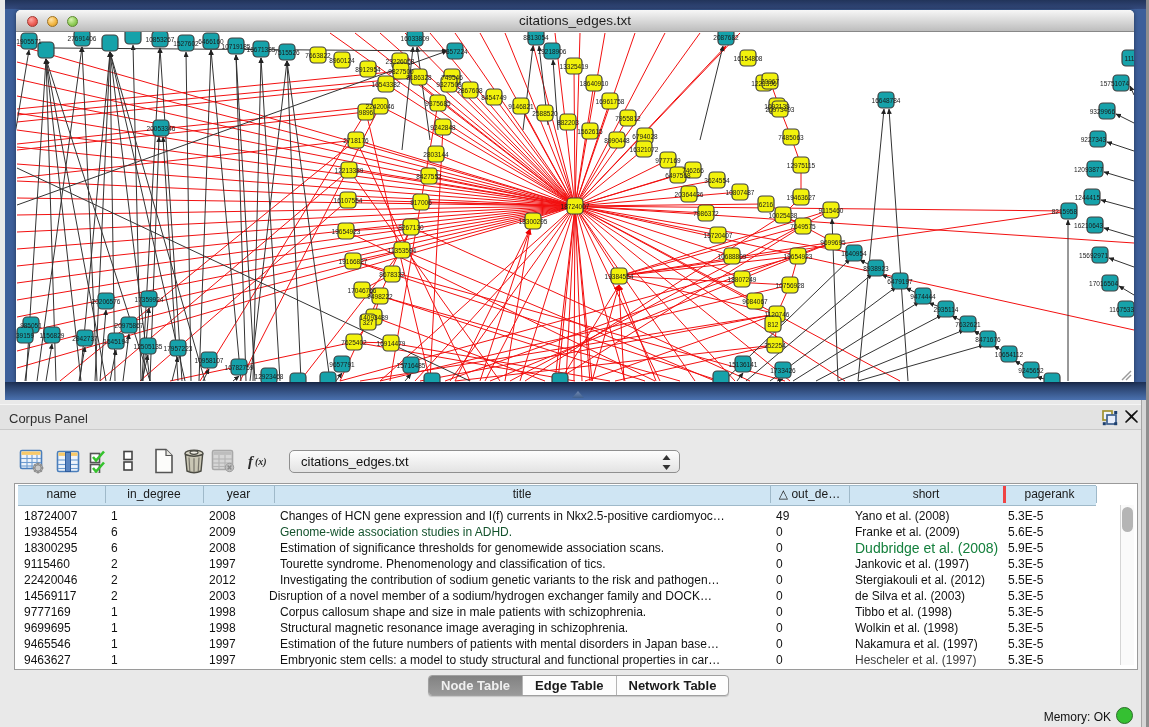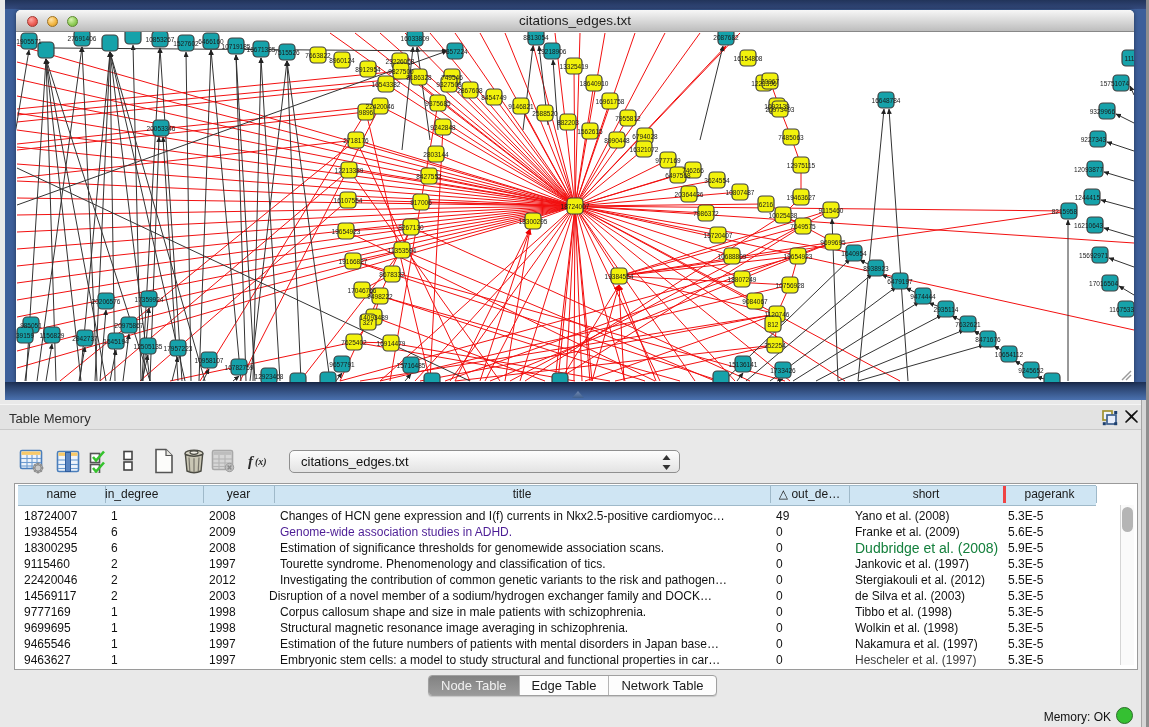--- a/index.html
+++ b/index.html
@@ -10,21 +10,21 @@
 .tbar .tt{text-align:center;font-size:13.5px;color:#1d1d1d;line-height:21px}
 .lamp{position:absolute;top:5.5px;width:11px;height:11px;border-radius:50%;box-sizing:border-box}
 .l1{left:11px;background:radial-gradient(circle at 35% 30%,#ffa9a4,#ee6058 55%,#c93f38);border:1px solid #a33730}
 .l2{left:31px;background:radial-gradient(circle at 35% 30%,#ffe3a8,#f3b846 55%,#d19426);border:1px solid #9e7120}
 .l3{left:51px;background:radial-gradient(circle at 35% 30%,#d8f3b0,#93cf5c 55%,#6fae38);border:1px solid #5d8a30}
 .tpanel-h{position:absolute;left:0;top:404px;width:100%;height:26px;background:#e3e3e3;border-top:1px solid #f5f5f5;border-bottom:1px solid #cacaca;box-sizing:border-box}
 .tpanel-h .cap{position:absolute;left:9px;top:6px;font-size:13px;color:#2e2e2e}
 .combo{position:absolute;left:289px;top:450px;width:391px;height:23px;border:1px solid #8f8f8f;border-radius:5px;background:linear-gradient(#fdfdfd,#e3e3e3);box-sizing:border-box}
 .combo .ct{position:absolute;left:11px;top:3px;font-size:13px;color:#111}
 .seg{position:absolute;left:428px;top:675px;height:19px;border:1px solid #a0a0a0;border-radius:4px;background:#fdfdfd;box-shadow:0 1px 1px rgba(0,0,0,.15);overflow:hidden;display:flex}
-.seg div{font-size:13px;font-weight:normal;line-height:19px;padding:0 12px;color:#1a1a1a}
+.seg div{font-size:13px;font-weight:bold;line-height:19px;padding:0 12px;color:#1a1a1a}
 .seg .on{background:linear-gradient(#828282,#9a9a9a);color:#f0f0f0}
 .seg .sep{width:1px;padding:0;background:#b5b5b5}
 .icons{position:absolute;top:448px;left:0}
 .ic{position:absolute;top:0}
 </style></head><body>
 <div class="desktop">
     <div class="topstrip"></div>
     <div class="botband"></div>
 <div style="position:absolute;left:567px;top:391px;width:12px;height:7px;background:linear-gradient(#6f86ad,#41618f);clip-path:polygon(50% 0,100% 100%,0 100%)"></div>
 </div>
@@ -560,21 +560,21 @@
 <text x="533" y="223.5" font-size="6.5" font-family="Liberation Sans,sans-serif" fill="#1a1a1a" text-anchor="middle">18300295</text>
 <text x="575" y="208.5" font-size="6.5" font-family="Liberation Sans,sans-serif" fill="#1a1a1a" text-anchor="middle">18724007</text>
 <g stroke="#9a9a9a" stroke-width="1.5">
           <line x1="1122" y1="380" x2="1131" y2="371"></line>
           <line x1="1126" y1="380" x2="1131" y2="375"></line>
         </g>
 </svg>
   </div>
 </div>
 <div class="tpanel-h">
-    <div class="cap">Table Memory</div>
+    <div class="cap">Corpus Panel</div>
   <svg class="ic" style="position:absolute;left:1102px;top:5px" width="16" height="16" viewBox="0 0 16 16">
     <rect x="1" y="1" width="9" height="9" fill="#eef3fa" stroke="#a09130" stroke-width="1.7"></rect>
     <rect x="5" y="5" width="9" height="9" fill="#e8eefb" stroke="#3c5f8e" stroke-width="1.7"></rect>
     <rect x="12.2" y="1" width="3" height="3" fill="#1c3f6e"></rect>
       <rect x="0.8" y="12.2" width="3" height="3" fill="#1c3f6e"></rect>
       <rect x="12.2" y="12.2" width="3" height="3" fill="#1c3f6e"></rect>
   </svg>
   <svg class="ic" style="position:absolute;left:1124px;top:4px" width="15" height="15" viewBox="0 0 15 15">
     <path d="M2,1 L7.5,6 L13,1 L14,2 L8.8,7.5 L14,13 L13,14 L7.5,9 L2,14 L1,13 L6.2,7.5 L1,2 Z" fill="#111"></path>
   </svg>
@@ -659,58 +659,58 @@
 <div class="combo">
     <div class="ct">citations_edges.txt</div>
   <svg style="position:absolute;right:8px;top:4px" width="9" height="15" viewBox="0 0 9 15">
     <path d="M4.5,0 L8.5,5 H0.5 Z" fill="#333"></path>
       <path d="M4.5,15 L8.5,10 H0.5 Z" fill="#333"></path>
   </svg>
 </div>
 <div style="position:absolute;left:14px;top:483px;width:1122px;height:185px;background:#fff;border:1px solid #9a9a9a">
 <div style="position:absolute;left:3px;top:1px;height:19px;width:1078px;background:#cfe5f3;border-top:1px solid #9fb9c9;border-bottom:1px solid #9fb9c9"></div>
 <div style="position:absolute;left:3px;top:2px;width:87px;height:17px;line-height:17px;text-align:center;font-size:12px;color:#1a1a1a;border-right:1px solid #9fb9c9;overflow:hidden;white-space:nowrap">name</div>
-<div style="position:absolute;left:90px;top:2px;width:98px;height:17px;line-height:17px;text-align:left;font-size:12px;color:#1a1a1a;border-right:1px solid #9fb9c9;overflow:hidden;white-space:nowrap">in_degree</div>
+<div style="position:absolute;left:90px;top:2px;width:98px;height:17px;line-height:17px;text-align:center;font-size:12px;color:#1a1a1a;border-right:1px solid #9fb9c9;overflow:hidden;white-space:nowrap">in_degree</div>
 <div style="position:absolute;left:188px;top:2px;width:71px;height:17px;line-height:17px;text-align:center;font-size:12px;color:#1a1a1a;border-right:1px solid #9fb9c9;overflow:hidden;white-space:nowrap">year</div>
 <div style="position:absolute;left:259px;top:2px;width:496px;height:17px;line-height:17px;text-align:center;font-size:12px;color:#1a1a1a;border-right:1px solid #9fb9c9;overflow:hidden;white-space:nowrap">title</div>
 <div style="position:absolute;left:755px;top:2px;width:79px;height:17px;line-height:17px;text-align:center;font-size:12px;color:#1a1a1a;border-right:1px solid #9fb9c9;overflow:hidden;white-space:nowrap">△ out_de…</div>
 <div style="position:absolute;left:834px;top:2px;width:154px;height:17px;line-height:17px;text-align:center;font-size:12px;color:#1a1a1a;border-right:3px solid #ef4444;overflow:hidden;white-space:nowrap">short</div>
 <div style="position:absolute;left:988px;top:2px;width:93px;height:17px;line-height:17px;text-align:center;font-size:12px;color:#1a1a1a;border-right:1px solid #9fb9c9;overflow:hidden;white-space:nowrap">pagerank</div>
 <div style="position:absolute;left:9px;top:24px;height:16px;line-height:16px;font-size:12px;color:#111;white-space:nowrap">18724007</div>
 <div style="position:absolute;left:96px;top:24px;height:16px;line-height:16px;font-size:12px;color:#111;white-space:nowrap">1</div>
 <div style="position:absolute;left:194px;top:24px;height:16px;line-height:16px;font-size:12px;color:#111;white-space:nowrap">2008</div>
 <div style="position:absolute;left:265px;top:24px;height:16px;line-height:16px;font-size:12px;color:#111;white-space:nowrap">Changes of HCN gene expression and I(f) currents in Nkx2.5-positive cardiomyoc…</div>
 <div style="position:absolute;left:761px;top:24px;height:16px;line-height:16px;font-size:12px;color:#111;white-space:nowrap">49</div>
 <div style="position:absolute;left:840px;top:24px;height:16px;line-height:16px;font-size:12px;color:#111;white-space:nowrap">Yano et al. (2008)</div>
 <div style="position:absolute;left:993px;top:24px;height:16px;line-height:16px;font-size:12px;color:#111;white-space:nowrap">5.3E-5</div>
 <div style="position:absolute;left:9px;top:40px;height:16px;line-height:16px;font-size:12px;color:#111;white-space:nowrap">19384554</div>
 <div style="position:absolute;left:96px;top:40px;height:16px;line-height:16px;font-size:12px;color:#111;white-space:nowrap">6</div>
 <div style="position:absolute;left:194px;top:40px;height:16px;line-height:16px;font-size:12px;color:#111;white-space:nowrap">2009</div>
-<div style="position:absolute;left:265px;top:40px;height:16px;line-height:16px;font-size:12px;color:#4c1d95;white-space:nowrap">Genome-wide association studies in ADHD.</div>
+<div style="position:absolute;left:265px;top:40px;height:16px;line-height:16px;font-size:12px;color:#14532d;white-space:nowrap">Genome-wide association studies in ADHD.</div>
 <div style="position:absolute;left:761px;top:40px;height:16px;line-height:16px;font-size:12px;color:#111;white-space:nowrap">0</div>
 <div style="position:absolute;left:840px;top:40px;height:16px;line-height:16px;font-size:12px;color:#111;white-space:nowrap">Franke et al. (2009)</div>
 <div style="position:absolute;left:993px;top:40px;height:16px;line-height:16px;font-size:12px;color:#111;white-space:nowrap">5.6E-5</div>
 <div style="position:absolute;left:9px;top:56px;height:16px;line-height:16px;font-size:12px;color:#111;white-space:nowrap">18300295</div>
 <div style="position:absolute;left:96px;top:56px;height:16px;line-height:16px;font-size:12px;color:#111;white-space:nowrap">6</div>
 <div style="position:absolute;left:194px;top:56px;height:16px;line-height:16px;font-size:12px;color:#111;white-space:nowrap">2008</div>
 <div style="position:absolute;left:265px;top:56px;height:16px;line-height:16px;font-size:12px;color:#111;white-space:nowrap">Estimation of significance thresholds for genomewide association scans.</div>
 <div style="position:absolute;left:761px;top:56px;height:16px;line-height:16px;font-size:12px;color:#111;white-space:nowrap">0</div>
 <div style="position:absolute;left:840px;top:56px;height:16px;line-height:16px;font-size:14px;color:#15803d;white-space:nowrap">Dudbridge et al. (2008)</div>
 <div style="position:absolute;left:993px;top:56px;height:16px;line-height:16px;font-size:12px;color:#111;white-space:nowrap">5.9E-5</div>
 <div style="position:absolute;left:9px;top:72px;height:16px;line-height:16px;font-size:12px;color:#111;white-space:nowrap">9115460</div>
 <div style="position:absolute;left:96px;top:72px;height:16px;line-height:16px;font-size:12px;color:#111;white-space:nowrap">2</div>
 <div style="position:absolute;left:194px;top:72px;height:16px;line-height:16px;font-size:12px;color:#111;white-space:nowrap">1997</div>
 <div style="position:absolute;left:265px;top:72px;height:16px;line-height:16px;font-size:12px;color:#111;white-space:nowrap">Tourette syndrome. Phenomenology and classification of tics.</div>
 <div style="position:absolute;left:761px;top:72px;height:16px;line-height:16px;font-size:12px;color:#111;white-space:nowrap">0</div>
 <div style="position:absolute;left:840px;top:72px;height:16px;line-height:16px;font-size:12px;color:#111;white-space:nowrap">Jankovic et al. (1997)</div>
 <div style="position:absolute;left:993px;top:72px;height:16px;line-height:16px;font-size:12px;color:#111;white-space:nowrap">5.3E-5</div>
 <div style="position:absolute;left:9px;top:88px;height:16px;line-height:16px;font-size:12px;color:#111;white-space:nowrap">22420046</div>
 <div style="position:absolute;left:96px;top:88px;height:16px;line-height:16px;font-size:12px;color:#111;white-space:nowrap">2</div>
 <div style="position:absolute;left:194px;top:88px;height:16px;line-height:16px;font-size:12px;color:#111;white-space:nowrap">2012</div>
-<div style="position:absolute;left:265px;top:88px;height:16px;line-height:16px;font-size:12px;color:#111;white-space:nowrap">Investigating the contribution of common genetic variants to the risk and pathogen…</div>
+<div style="position:absolute;left:265px;top:88px;height:16px;line-height:16px;font-size:12px;color:#111;white-space:nowrap">Investigating the contribution of sodium genetic variants to the risk and pathogen…</div>
 <div style="position:absolute;left:761px;top:88px;height:16px;line-height:16px;font-size:12px;color:#111;white-space:nowrap">0</div>
 <div style="position:absolute;left:840px;top:88px;height:16px;line-height:16px;font-size:12px;color:#111;white-space:nowrap">Stergiakouli et al. (2012)</div>
 <div style="position:absolute;left:993px;top:88px;height:16px;line-height:16px;font-size:12px;color:#111;white-space:nowrap">5.5E-5</div>
 <div style="position:absolute;left:9px;top:104px;height:16px;line-height:16px;font-size:12px;color:#111;white-space:nowrap">14569117</div>
 <div style="position:absolute;left:96px;top:104px;height:16px;line-height:16px;font-size:12px;color:#111;white-space:nowrap">2</div>
 <div style="position:absolute;left:194px;top:104px;height:16px;line-height:16px;font-size:12px;color:#111;white-space:nowrap">2003</div>
 <div style="position:absolute;left:254px;top:104px;height:16px;line-height:16px;font-size:12px;color:#111;white-space:nowrap">Disruption of a novel member of a sodium/hydrogen exchanger family and DOCK…</div>
 <div style="position:absolute;left:761px;top:104px;height:16px;line-height:16px;font-size:12px;color:#111;white-space:nowrap">0</div>
 <div style="position:absolute;left:840px;top:104px;height:16px;line-height:16px;font-size:12px;color:#111;white-space:nowrap">de Silva et al. (2003)</div>
 <div style="position:absolute;left:993px;top:104px;height:16px;line-height:16px;font-size:12px;color:#111;white-space:nowrap">5.3E-5</div>

